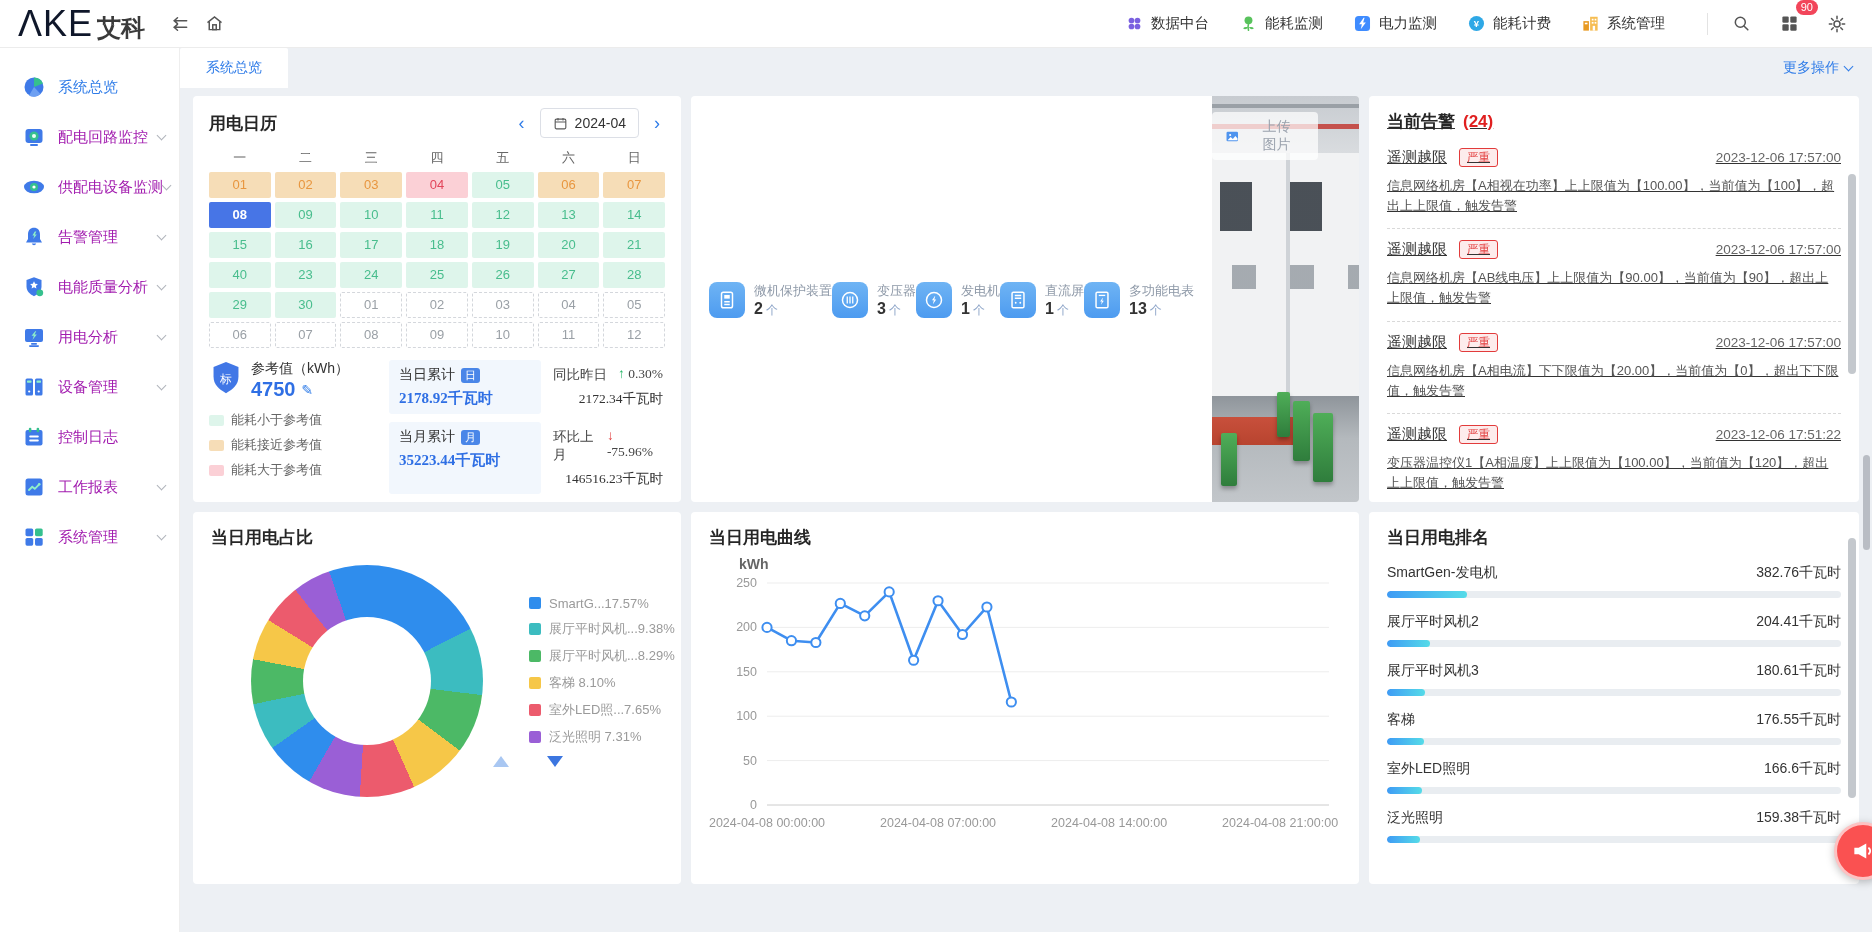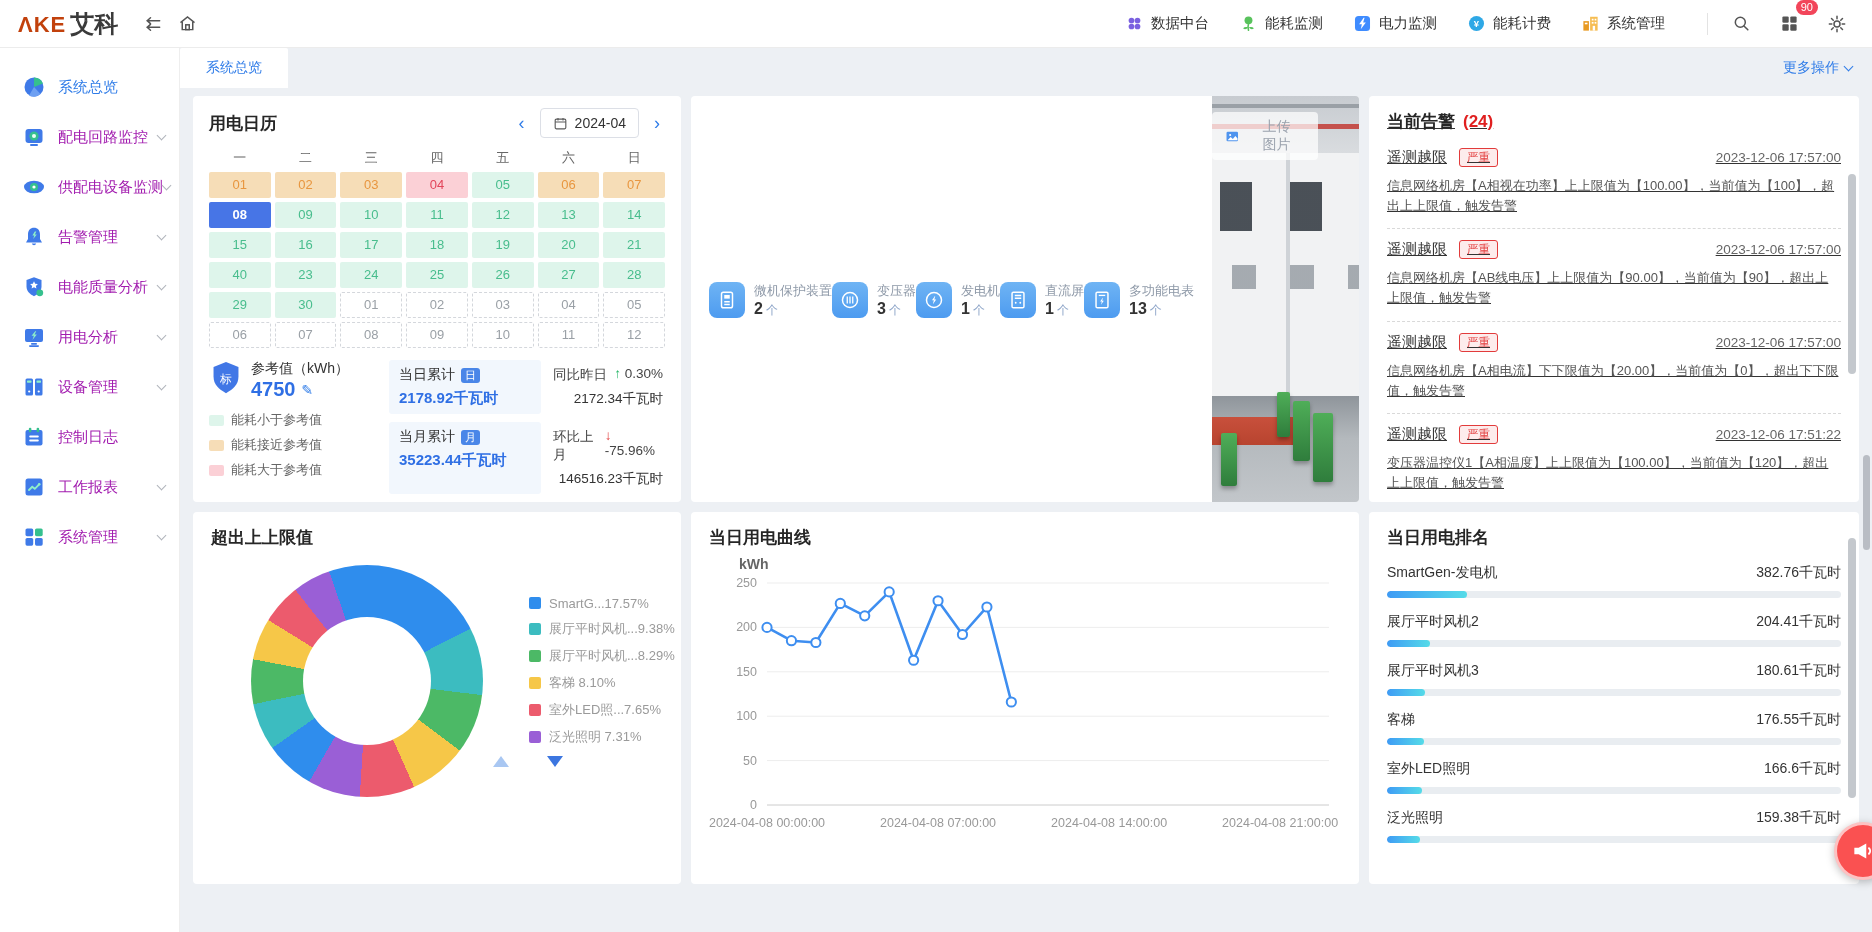--- a/index.html
+++ b/index.html
@@ -3,21 +3,21 @@
 <meta charset="utf-8">
 <style>
   * { margin:0; padding:0; box-sizing:border-box; }
   html,body { width:1872px; height:932px; overflow:hidden;
     font-family:"Liberation Sans","DejaVu Sans",sans-serif; background:#edf0f4; color:#333; }
 
   
   .topbar { position:absolute; top:0; left:0; right:0; height:48px; background:#fff;
     border-bottom:1px solid #ececec; display:flex; align-items:center; padding:0 18px; z-index:20; }
   .logo { display:flex; align-items:baseline; cursor:pointer; margin-right:18px; }
-  .logo-red { color:#c2410c; font-size:22px; font-weight:bold; letter-spacing:1px; }
+  .logo-red { color:#0f172a; font-size:36px; font-weight:normal; letter-spacing:1px; }
   .logo-dark { color:#3a3a3a; font-size:24px; font-weight:bold; margin-left:4px; }
   .tb-icon { display:inline-flex; align-items:center; justify-content:center; width:34px; height:34px; cursor:pointer; }
   .tb-spacer { flex:1; }
   .tb-nav { display:flex; align-items:center; gap:30px; margin-right:26px; }
   .tb-nav-item { display:flex; align-items:center; gap:7px; font-size:14.5px; color:#333; cursor:pointer; white-space:nowrap; }
   .tb-divider { width:1px; height:22px; background:#e3e3e3; margin:0 16px; }
   .tb-right { display:flex; align-items:center; gap:14px; }
   .apps-wrap { position:relative; }
   .badge { position:absolute; top:-7px; right:-12px; background:#f2455a; color:#fff; font-size:11px;
     border-radius:9px; padding:1px 5px; line-height:13px; }
@@ -62,21 +62,21 @@
   .cal-bottom { display:flex; margin-top:12px; gap:12px; }
   .cal-left { width:168px; flex:none; }
   .ref-row { display:flex; align-items:flex-start; gap:8px; }
   .ref-texts { display:flex; flex-direction:column; }
   .ref-label { font-size:14px; color:#333; }
   .ref-value { font-size:20px; font-weight:bold; color:#2f6fe4; display:flex; align-items:center; gap:6px; }
   .pencil { color:#2f7ce8; font-size:14px; cursor:pointer; }
   .cal-legend { margin-top:10px; display:flex; flex-direction:column; gap:7px; }
   .leg-row { display:flex; align-items:center; gap:7px; font-size:13px; color:#666; }
   .leg-sw { width:15px; height:11px; border-radius:2px; flex:none; }
-  .cal-stats { flex:1; display:flex; flex-direction:column; gap:8px; }
+  .cal-stats { flex:1; display:flex; flex-direction:column; gap:8px;font-family:Liberation Serif, serif; }
   .stat-row { display:flex; gap:10px; }
   .stat-main { background:#f2f7fd; border-radius:3px; padding:6px 10px; width:152px; flex:none; }
   .stat-main .lab { font-size:14px; color:#333; display:flex; align-items:center; gap:6px; }
   .mini-badge { background:#4a86e8; color:#fff; font-size:11px; border-radius:3px; padding:1px 4px; line-height:13px; }
   .stat-main .val { color:#2f6fe4; font-size:15px; font-weight:bold; margin-top:5px; white-space:nowrap; }
   .stat-cmp { flex:1; padding:6px 2px; }
   .stat-cmp .top { display:flex; justify-content:space-between; font-size:13.5px; color:#444; }
   .arrow-up { color:#27b768; font-weight:bold; }
   .arrow-down { color:#e23b3b; font-weight:bold; }
   .stat-cmp .val { text-align:right; font-size:13.5px; color:#333; margin-top:6px; white-space:nowrap; }
@@ -653,21 +653,21 @@
               <span class="al-tag">严重</span>
               <span class="al-time">2023-12-06 17:51:22</span>
             </div>
             <div class="al-msg">变压器温控仪1【A相温度】上上限值为【100.00】，当前值为【120】，超出上上限值，触发告警</div>
           </div>
         </div>
       <div class="v-scroll" style="right:3px; top:78px; height:200px;"></div>
     </section>
 
     <section class="card donut-card">
-      <span class="card-title">超出上上限值</span>
+      <span class="card-title">当日用电占比</span>
       <div class="donut-wrap">
         <div class="donut" id="donut" style="background: conic-gradient(rgb(47, 141, 237) 0%, rgb(47, 141, 237) 17.57%, rgb(60, 188, 192) 17.57%, rgb(60, 188, 192) 26.95%, rgb(76, 185, 102) 26.95%, rgb(76, 185, 102) 35.24%, rgb(246, 199, 72) 35.24%, rgb(246, 199, 72) 43.34%, rgb(236, 91, 109) 43.34%, rgb(236, 91, 109) 50.99%, rgb(154, 95, 214) 50.99%, rgb(154, 95, 214) 58.3%, rgb(47, 141, 237) 58.3%, rgb(47, 141, 237) 65.2%, rgb(60, 188, 192) 65.2%, rgb(60, 188, 192) 71.8%, rgb(76, 185, 102) 71.8%, rgb(76, 185, 102) 78%, rgb(246, 199, 72) 78%, rgb(246, 199, 72) 83.8%, rgb(236, 91, 109) 83.8%, rgb(236, 91, 109) 89.4%, rgb(154, 95, 214) 89.4%, rgb(154, 95, 214) 94.7%, rgb(47, 141, 237) 94.7%, rgb(47, 141, 237) 100%);">
           <div class="donut-hole"></div>
         </div>
         <div>
           <div class="donut-legend" id="donut-legend">
               <div class="dleg-row">
                 <span class="dleg-sw" style="background: rgb(47, 141, 237);"></span>
                 <span>SmartG...17.57%</span>
               </div>

